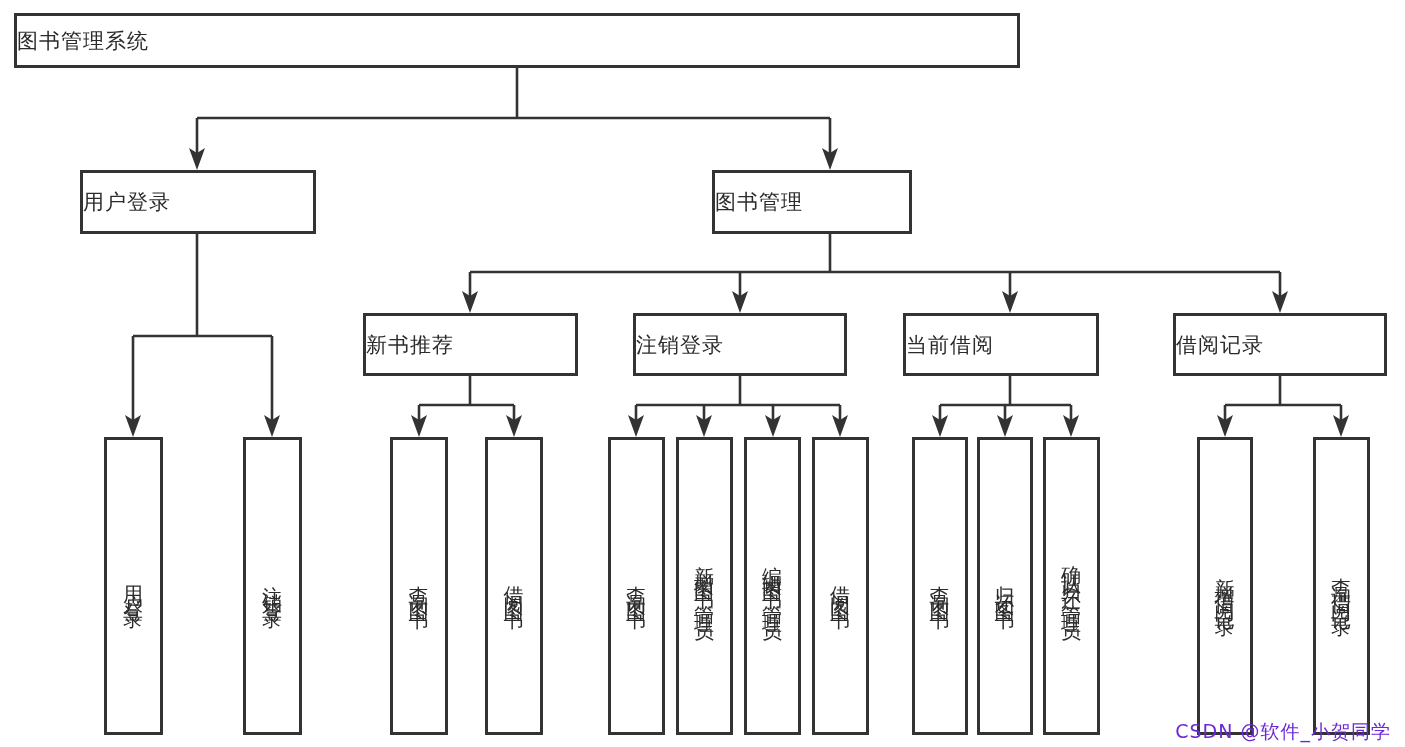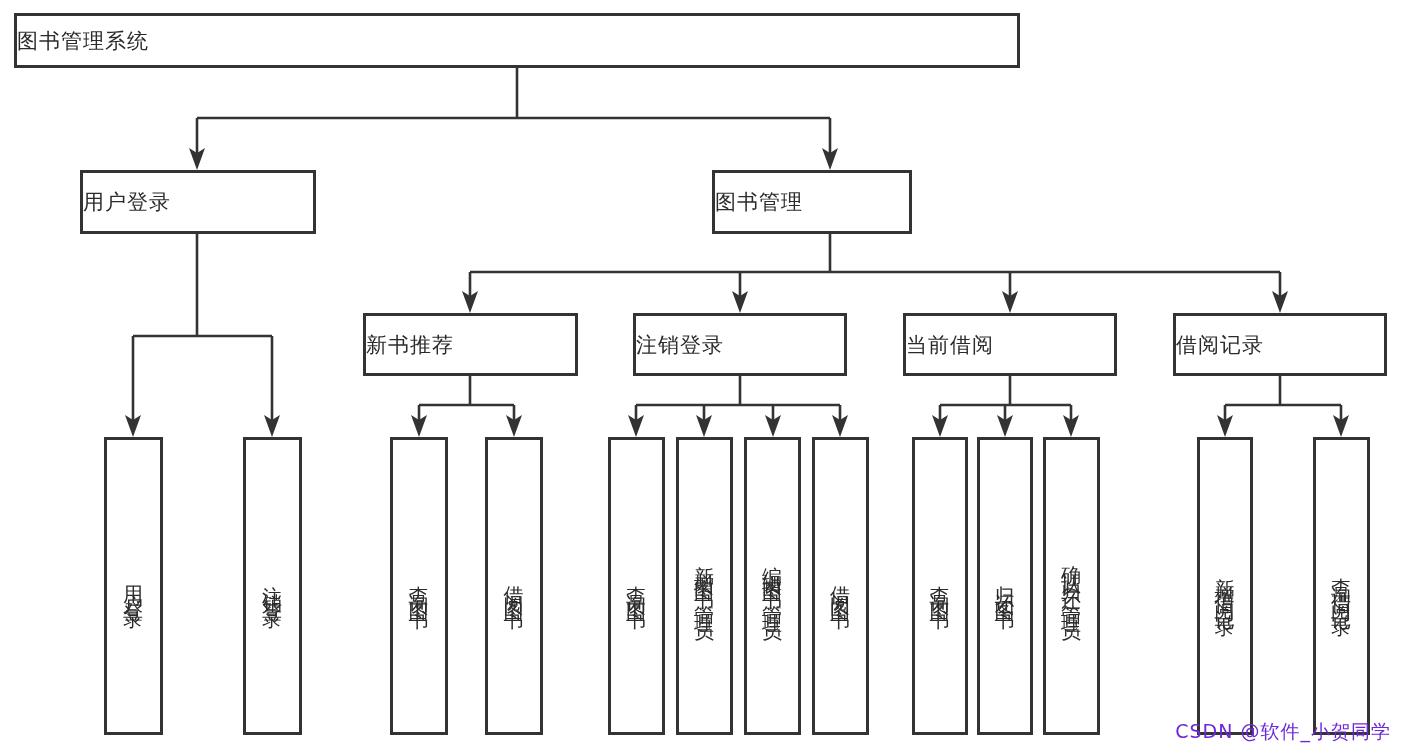--- a/index.html
+++ b/index.html
@@ -139,21 +139,21 @@
   <div class="hbox" style="left:712px;top:170px;width:200px;height:64px">
     <span>图书管理</span>
   </div>
 
   <div class="hbox" style="left:363px;top:313px;width:215px;height:63px">
     <span>新书推荐</span>
   </div>
   <div class="hbox" style="left:633px;top:313px;width:214px;height:63px">
     <span>注销登录</span>
   </div>
-  <div class="hbox" style="left:903px;top:313px;width:214px;height:63px">
+  <div class="hbox" style="left:903px;top:313px;width:196px;height:63px">
     <span>当前借阅</span>
   </div>
   <div class="hbox" style="left:1173px;top:313px;width:214px;height:63px">
     <span>借阅记录</span>
   </div>
 
   <div class="vbox" style="left:104px;width:59px">
     <span>用户登录</span>
   </div>
   <div class="vbox" style="left:243px;width:59px">

